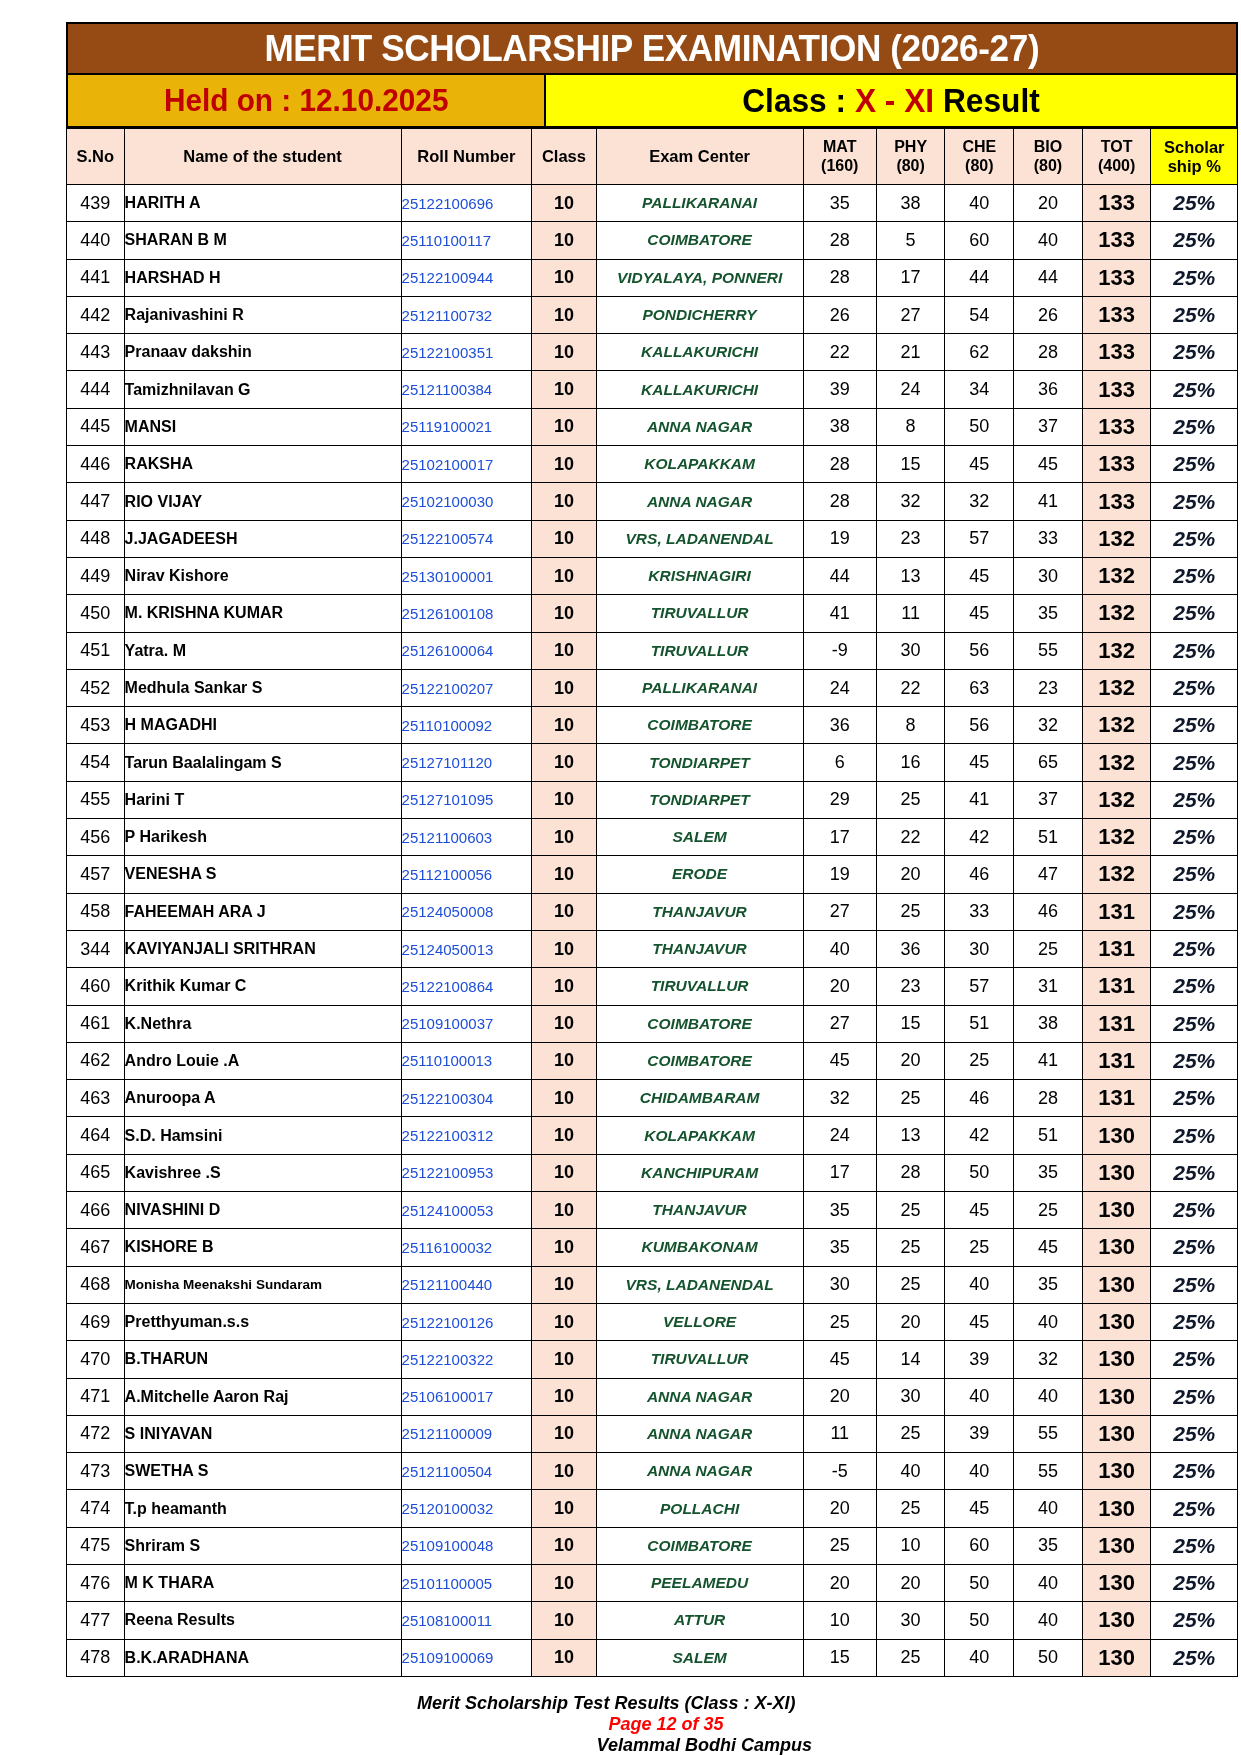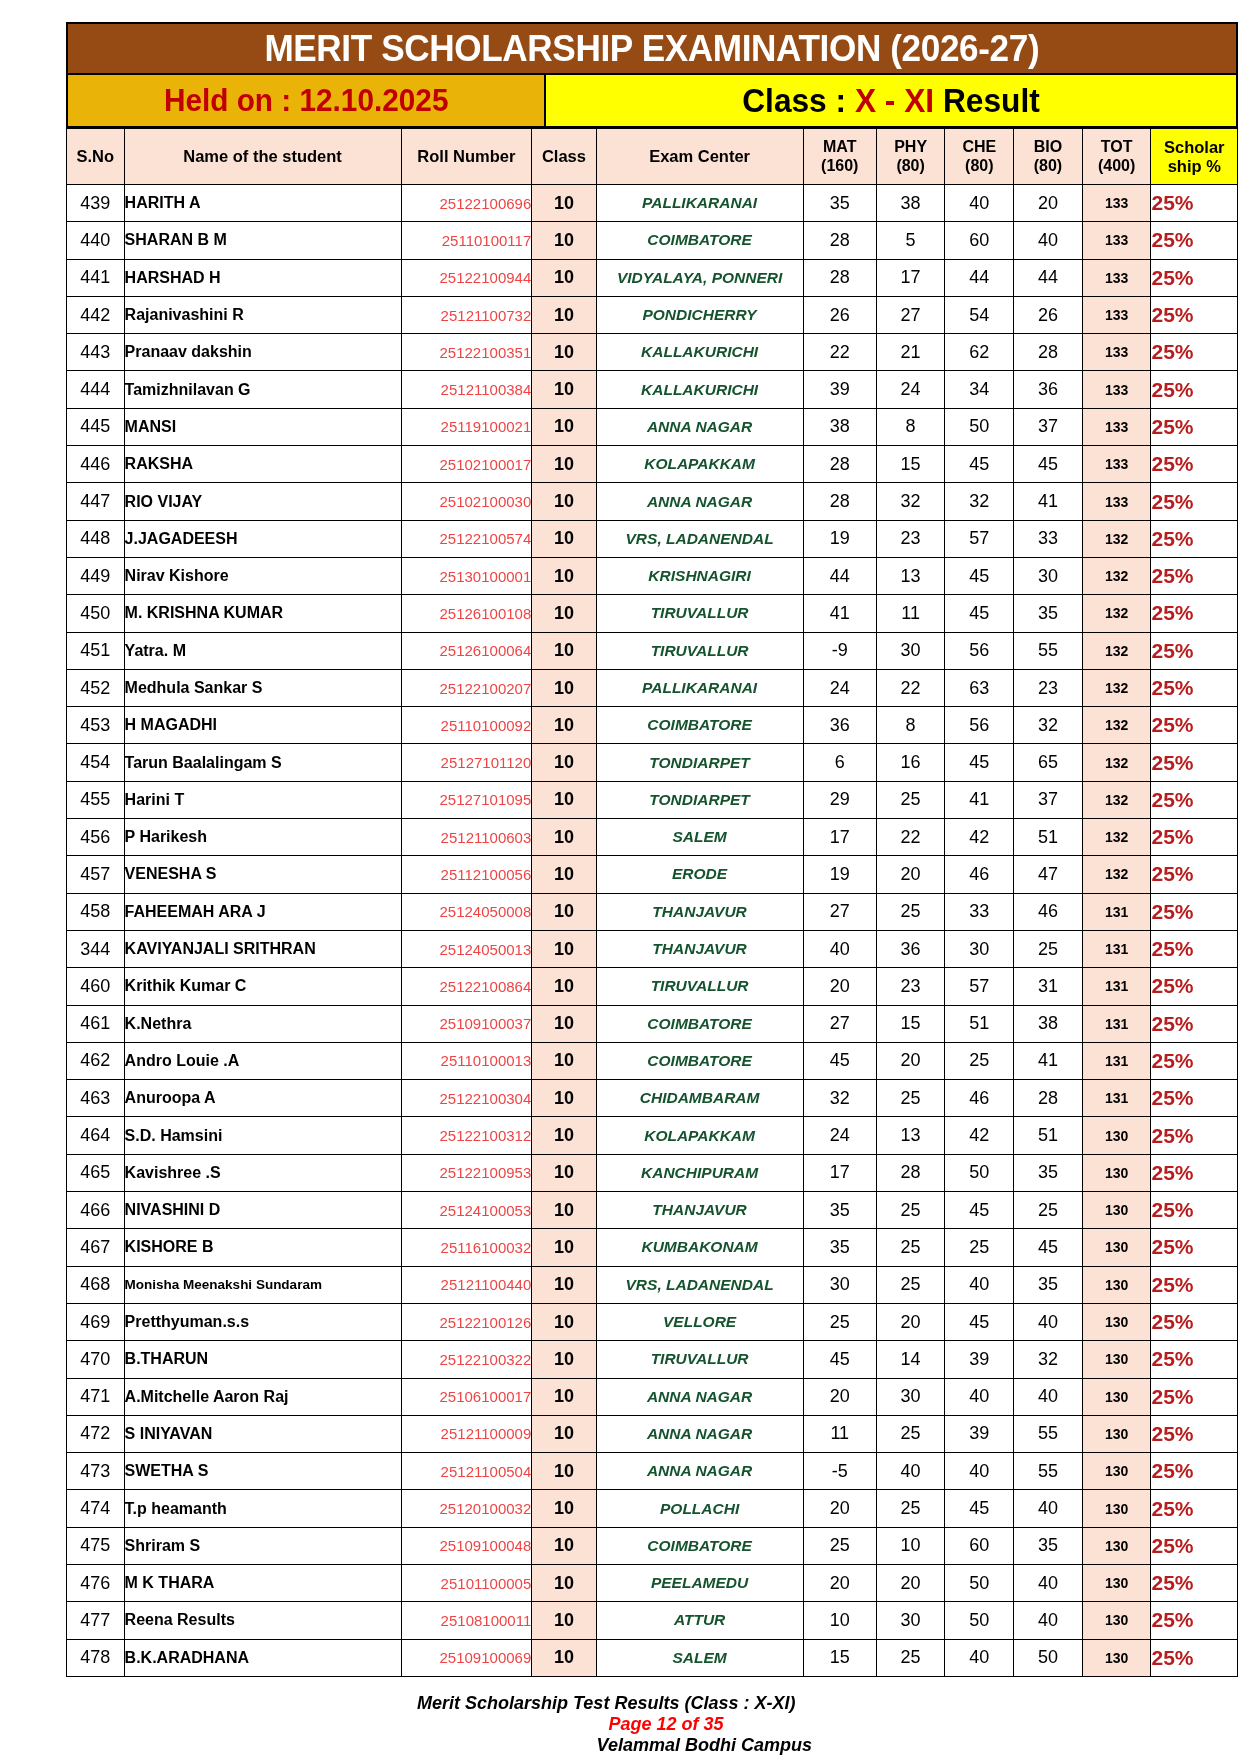--- a/index.html
+++ b/index.html
@@ -144,24 +144,24 @@
     padding-left: 7px;
     font-size: 16px;
     font-weight: bold;
     font-family: "Liberation Sans Narrow", "Liberation Sans", sans-serif;
     color: #000;
     white-space: nowrap;
     overflow: hidden;
   }
   td.name.small { font-size: 13.5px; }
   td.roll {
-    text-align: right;
+    text-align: left;
     font-size: 15px;
     font-family: "Liberation Sans Narrow", "Liberation Sans", sans-serif;
-    color: #ef4444;
+    color: #1d4ed8;
   }
   td.cls {
     text-align: center;
     background: #FBE2D5;
     font-size: 18px;
     font-weight: bold;
     font-family: "Liberation Sans Narrow", "Liberation Sans", sans-serif;
   }
   td.center {
     text-align: center;
@@ -175,31 +175,32 @@
   }
   td.mark {
     text-align: center;
     font-size: 18px;
     font-family: "Liberation Sans Narrow", "Liberation Sans", sans-serif;
     color: #000;
   }
   td.tot {
     text-align: center;
     background: #FBE2D5;
-    font-size: 14px;
+    font-size: 22px;
     font-weight: bold;
     font-family: "Liberation Sans Narrow", "Liberation Sans", sans-serif;
     color: #000;
   }
   td.sch {
-    text-align: left;
+    text-align: center;
     font-size: 21px;
     font-weight: bold;
-    color: #b91c1c;
-    font-family: "Liberation Sans Narrow", "Liberation Sans", sans-serif;
+    color: #0f172a;
+    font-family: "Liberation Sans Narrow", "Liberation Sans", sans-serif;
+    font-style: italic;
   }
 
   
   .footer {
     display: flex;
     align-items: center;
     margin-top: 16px;
     font-family: "Liberation Sans Narrow", "Liberation Sans", sans-serif;
     font-style: italic;
     font-weight: bold;

